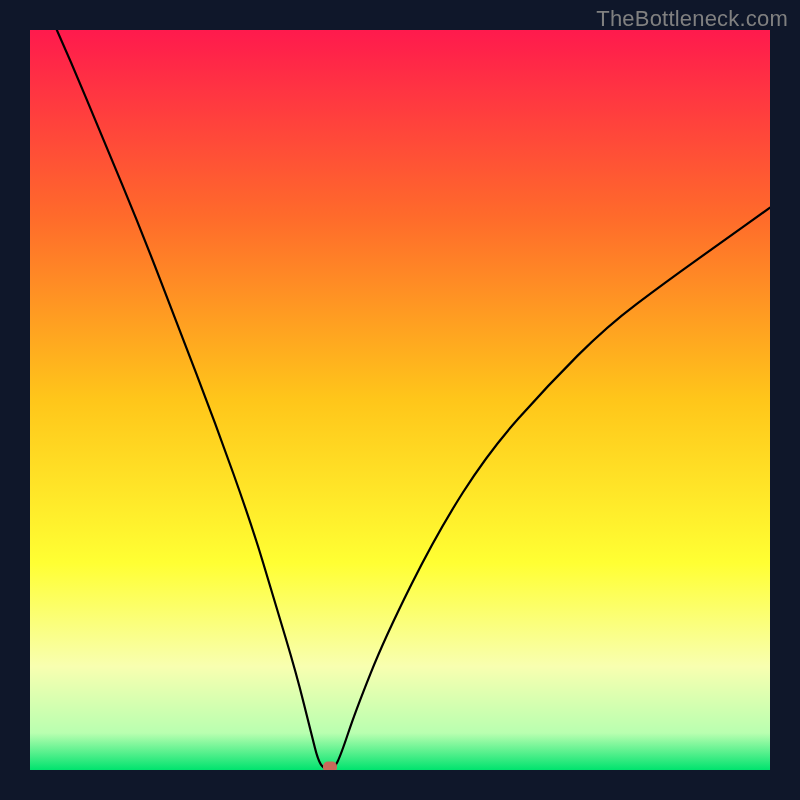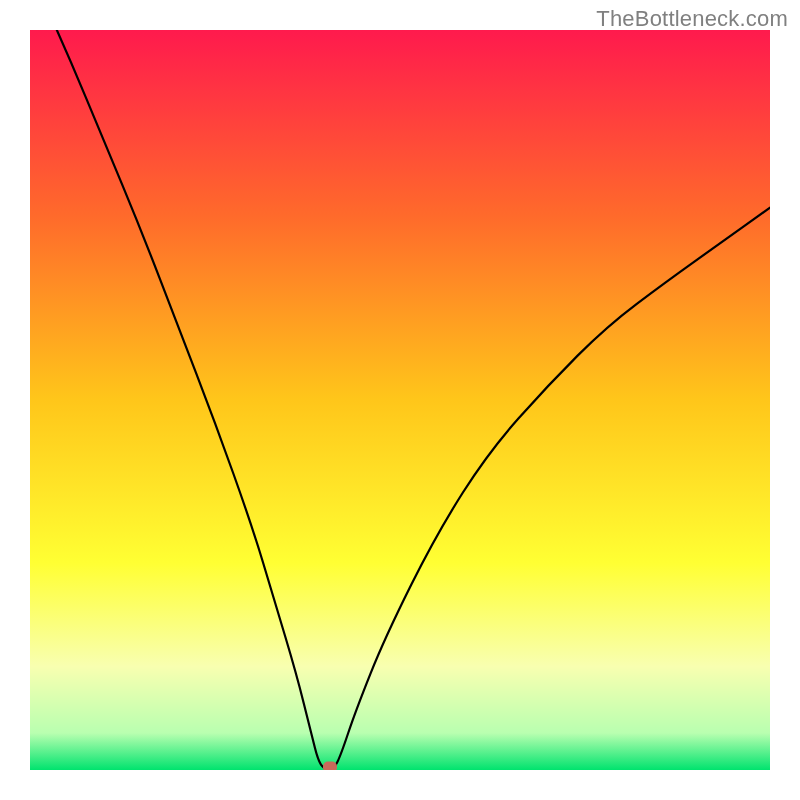--- a/index.html
+++ b/index.html
@@ -10,21 +10,21 @@
     background: #000;
     overflow: hidden;
     font-family: Arial, Helvetica, sans-serif;
   }
   .frame {
     position: absolute;
     left: 0;
     top: 0;
     width: 800px;
     height: 800px;
-    background: #ffffff;
+    background: #0f172a;
   }
   .plot {
     position: absolute;
     left: 30px;
     top: 30px;
     width: 740px;
     height: 740px;
     overflow: hidden;
   }
   .gradient {

